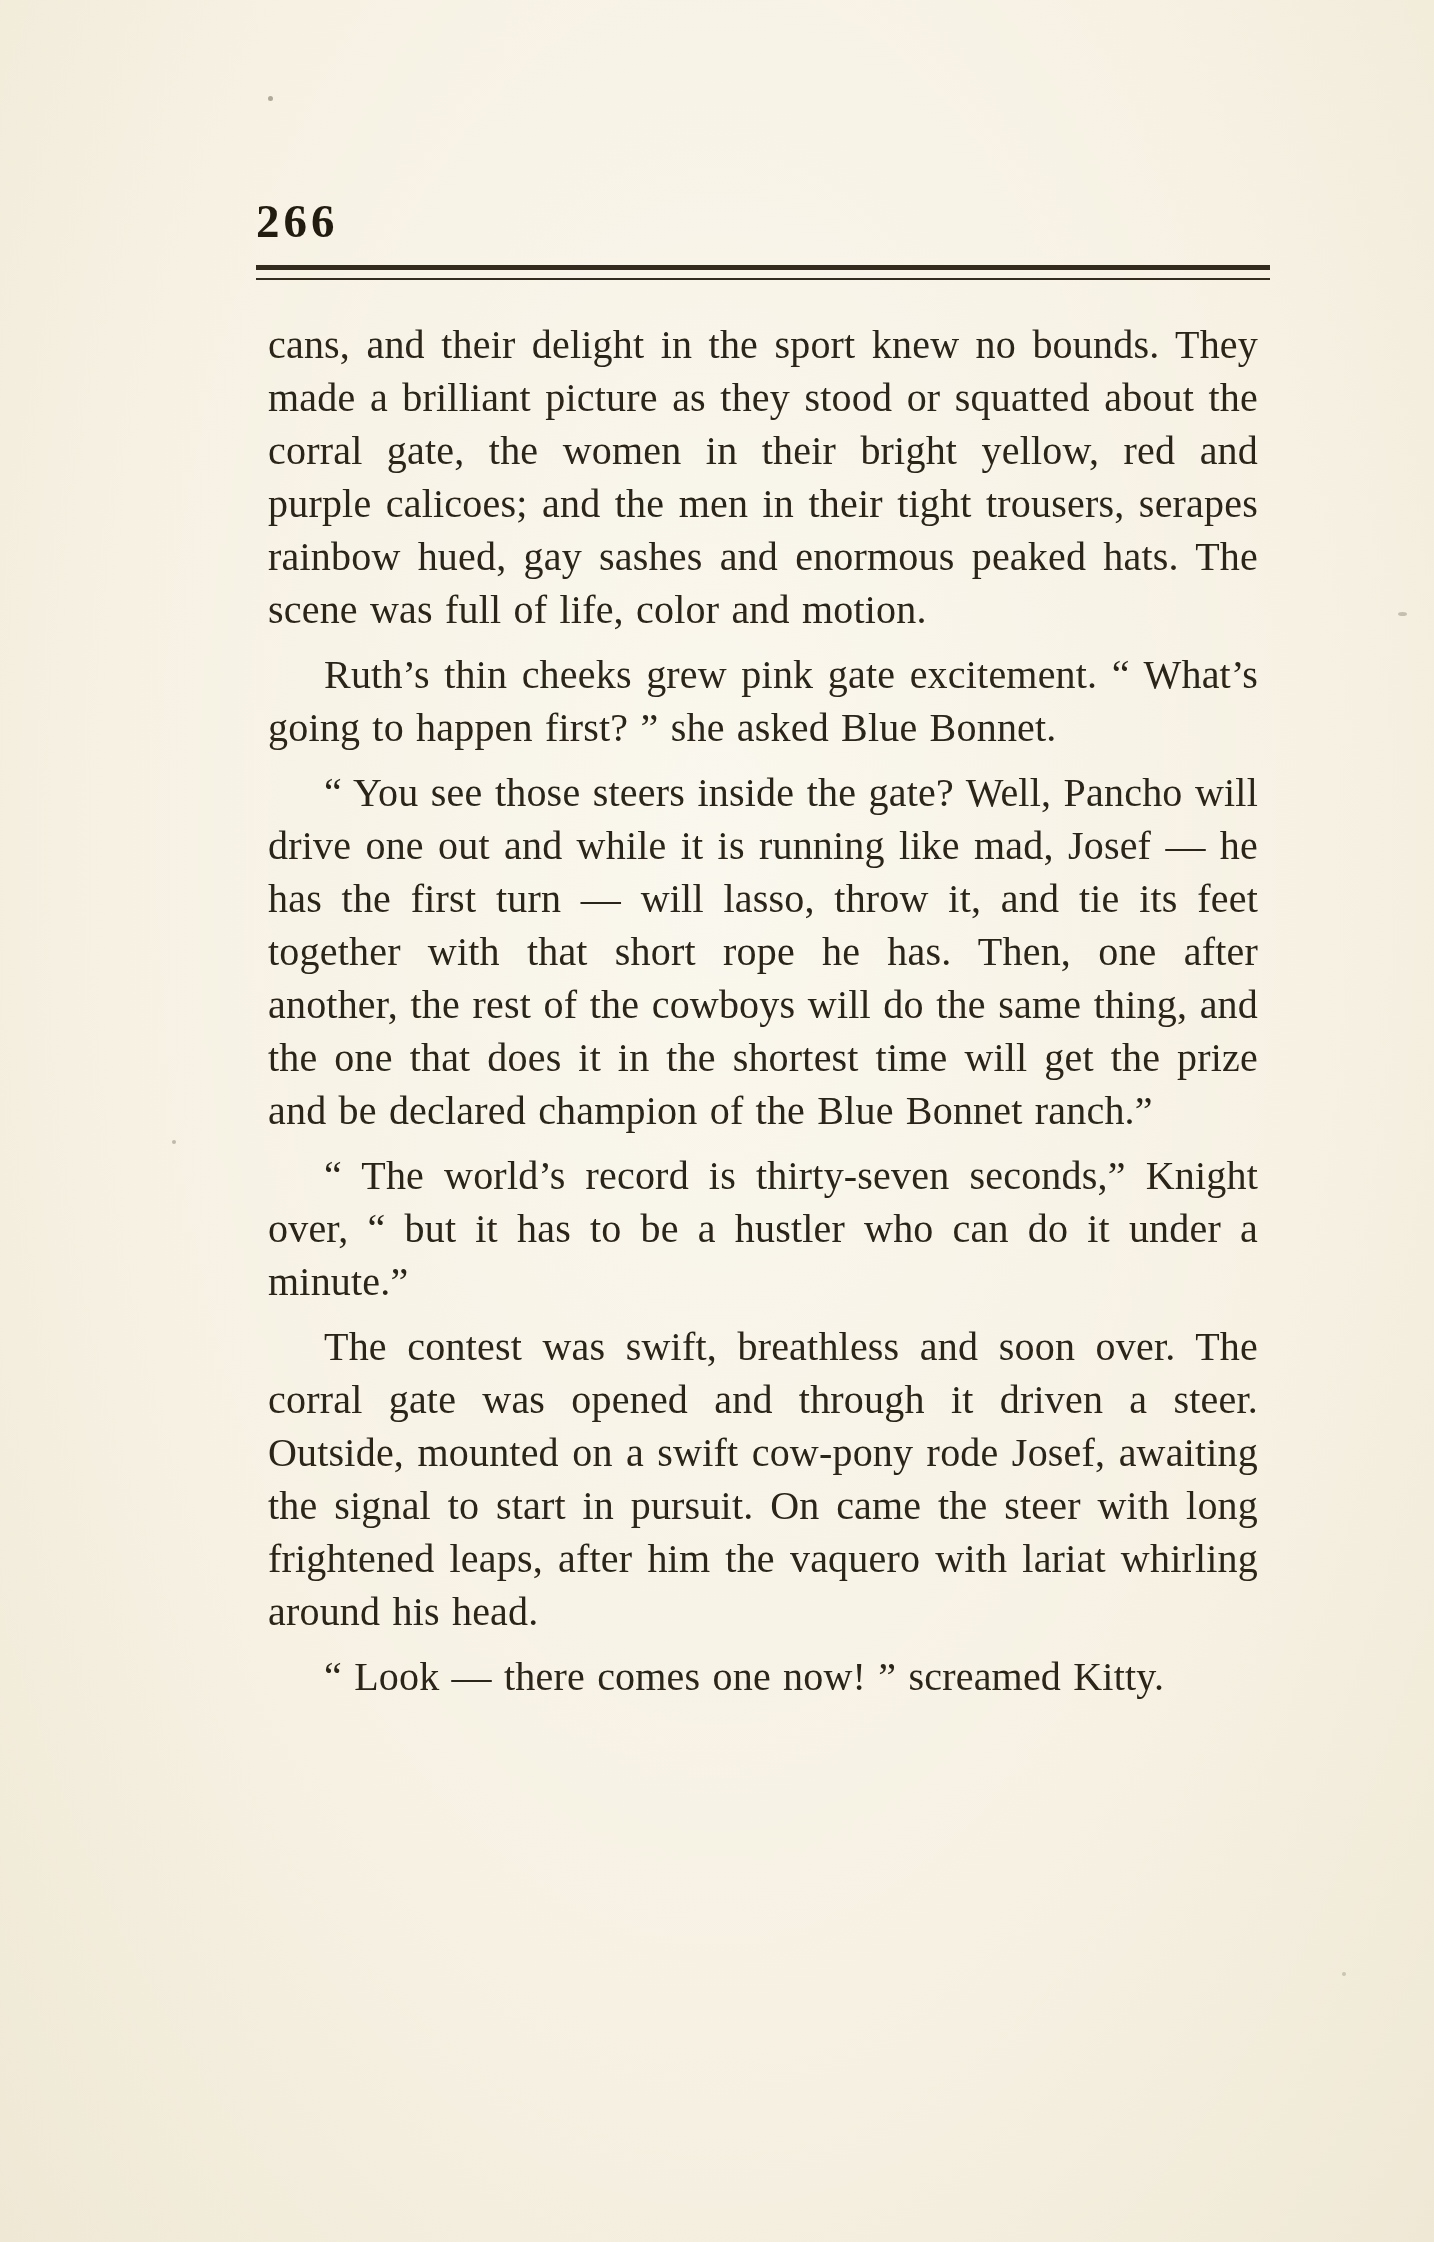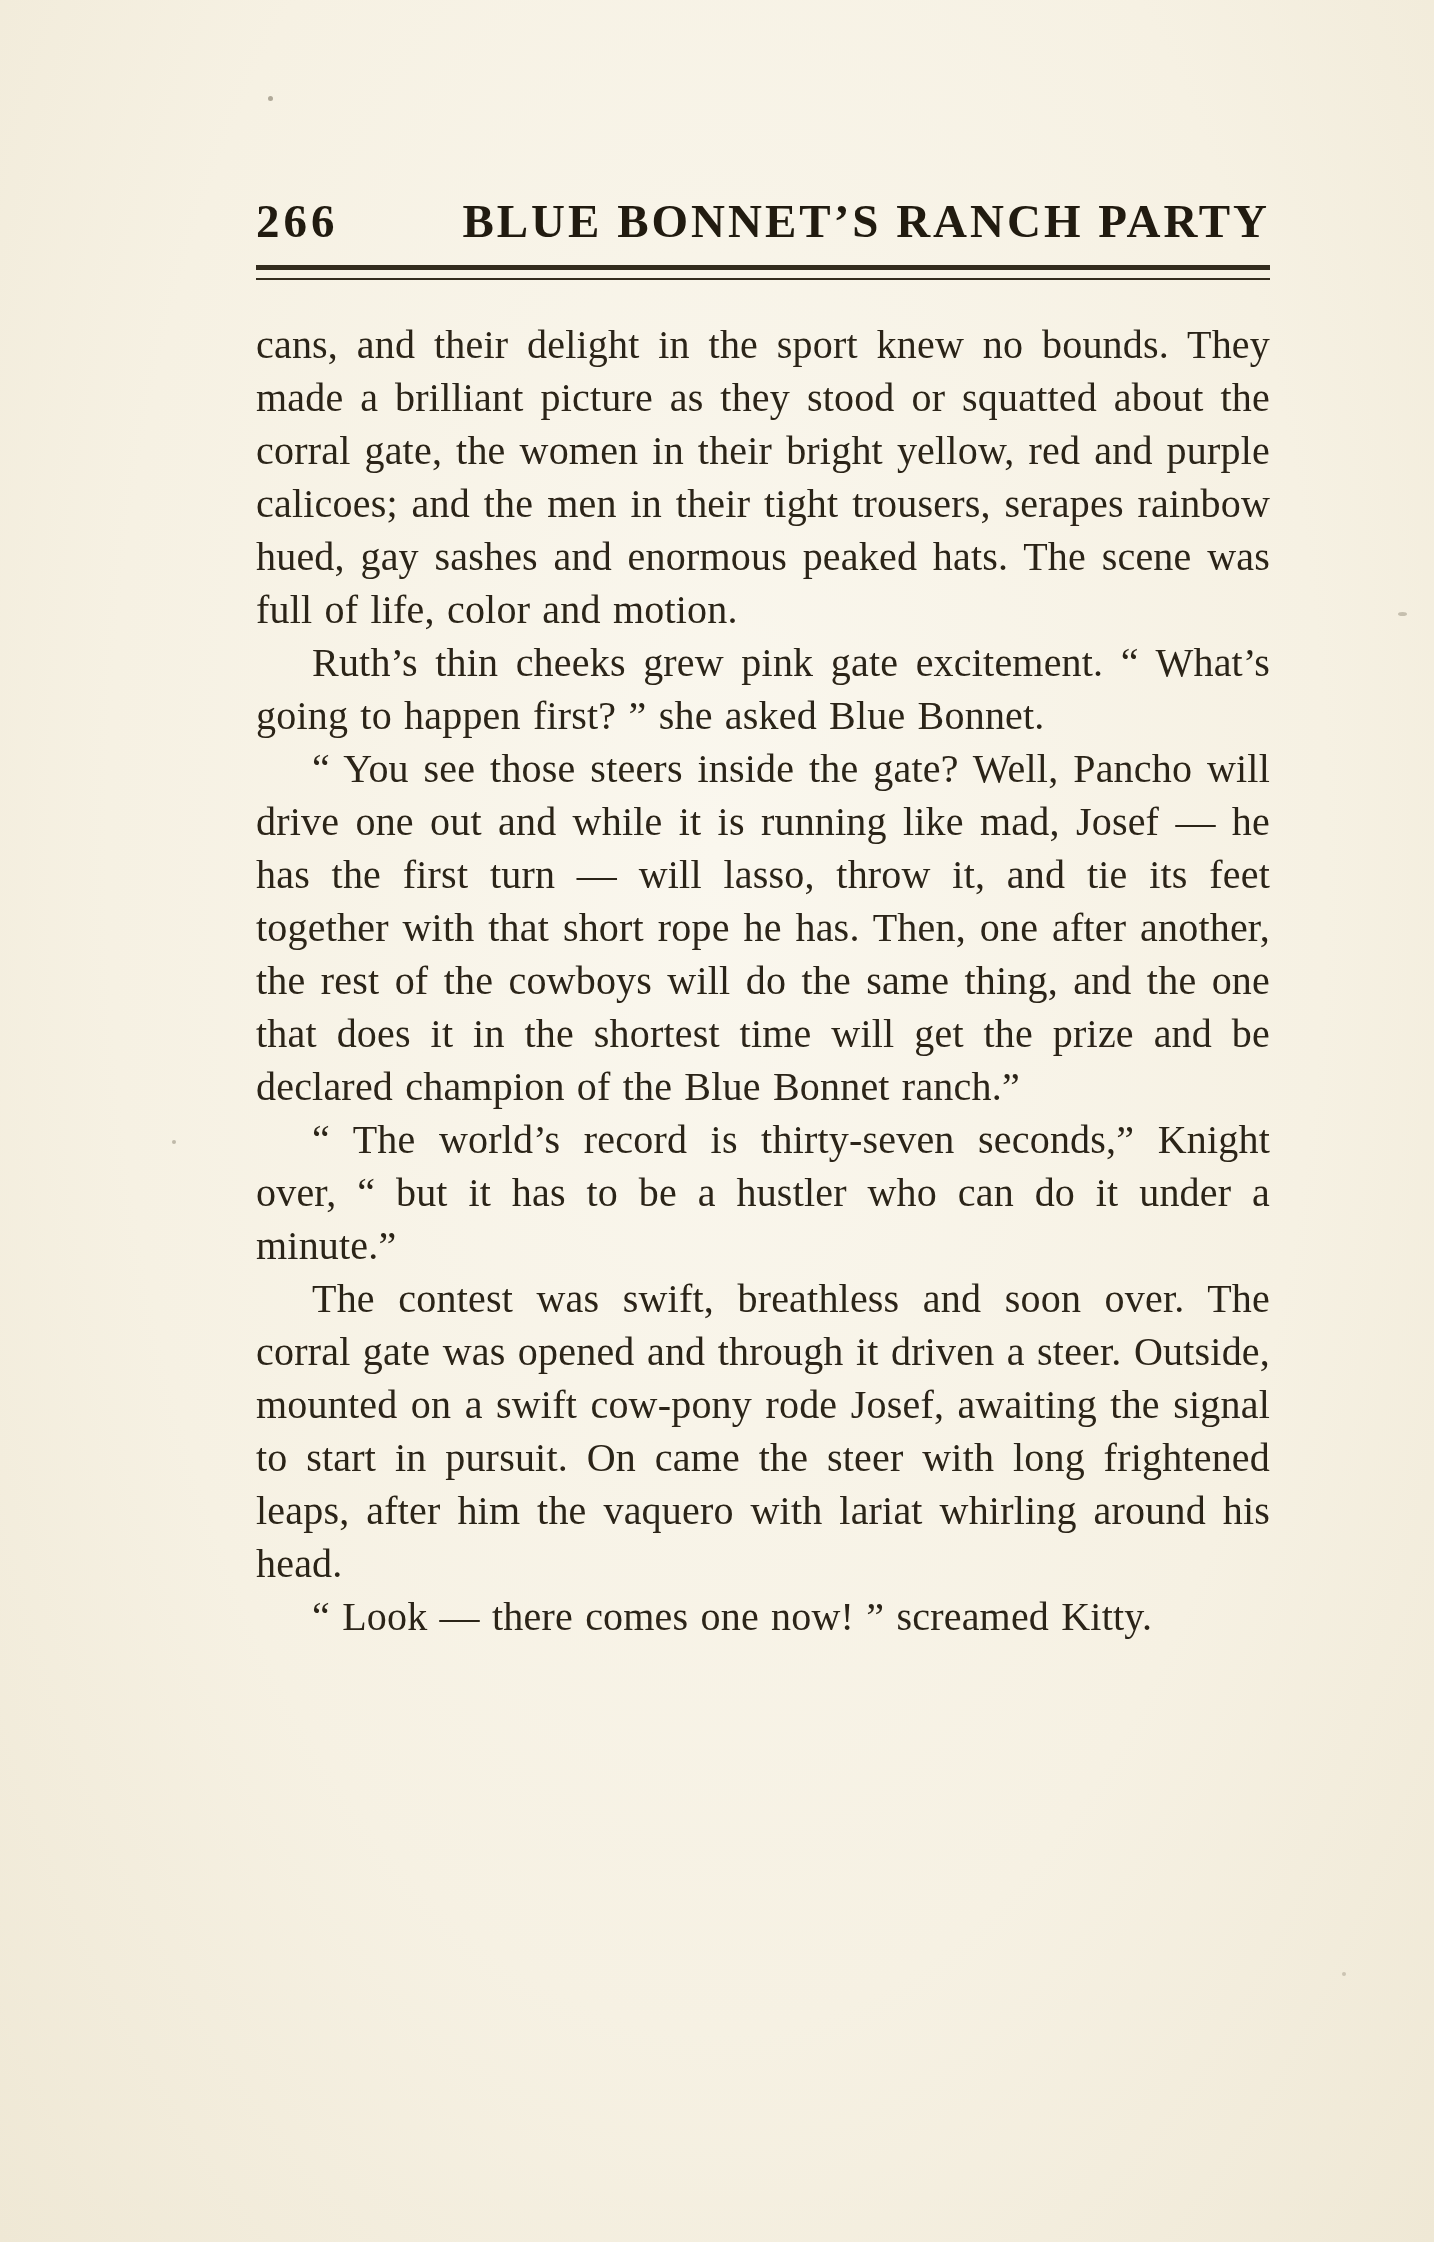--- a/index.html
+++ b/index.html
@@ -51,21 +51,21 @@
   .page-text {
     margin-top: 38px;
     font-size: 40px;
     line-height: 53px;
     text-align: justify;
     word-spacing: 2px;
     letter-spacing: 0.2px;
     color: #2b2418;
   }
   .page-text p {
-    margin: 0;
+    margin: 12px;
   }
   .page-text p.indent {
     text-indent: 56px;
   }
   .speck {
     position: absolute;
     background: #5a513d;
     border-radius: 50%;
     opacity: 0.45;
   }
@@ -81,21 +81,20 @@
 
   <span class="speck speck-1"></span>
   <span class="speck speck-2"></span>
   <span class="speck speck-3"></span>
   <span class="speck speck-4"></span>
 
   <div class="text-block">
 
     <div class="running-head">
       <span class="page-number">266</span>
-      <span class="head-title">BLUE BONNET’S RANCH PARTY</span>
     </div>
 
     <div class="double-rule"></div>
 
     <div class="page-text">
       <p>cans, and their delight in the sport knew no bounds. They made a brilliant picture as they stood or squatted about the corral gate, the women in their bright yellow, red and purple calicoes; and the men in their tight trousers, serapes rainbow hued, gay sashes and enormous peaked hats. The scene was full of life, color and motion.</p>
       <p class="indent">Ruth’s thin cheeks grew pink gate excitement. “ What’s going to happen first? ” she asked Blue Bonnet.</p>
       <p class="indent">“ You see those steers inside the gate? Well, Pancho will drive one out and while it is running like mad, Josef — he has the first turn — will lasso, throw it, and tie its feet together with that short rope he has. Then, one after another, the rest of the cowboys will do the same thing, and the one that does it in the shortest time will get the prize and be declared champion of the Blue Bonnet ranch.”</p>
       <p class="indent">“ The world’s record is thirty-seven seconds,” Knight over, “ but it has to be a hustler who can do it under a minute.”</p>
       <p class="indent">The contest was swift, breathless and soon over. The corral gate was opened and through it driven a steer. Outside, mounted on a swift cow-pony rode Josef, awaiting the signal to start in pursuit. On came the steer with long frightened leaps, after him the vaquero with lariat whirling around his head.</p>

